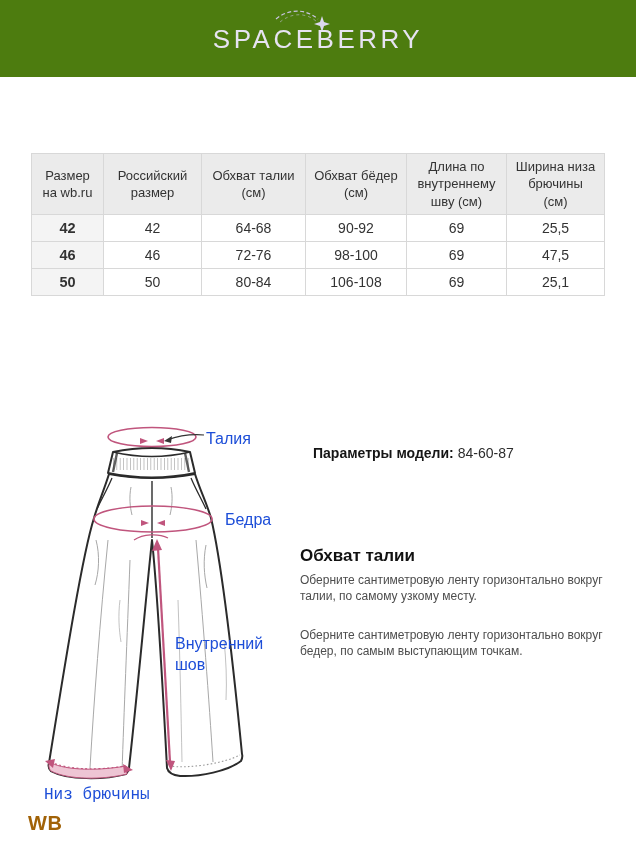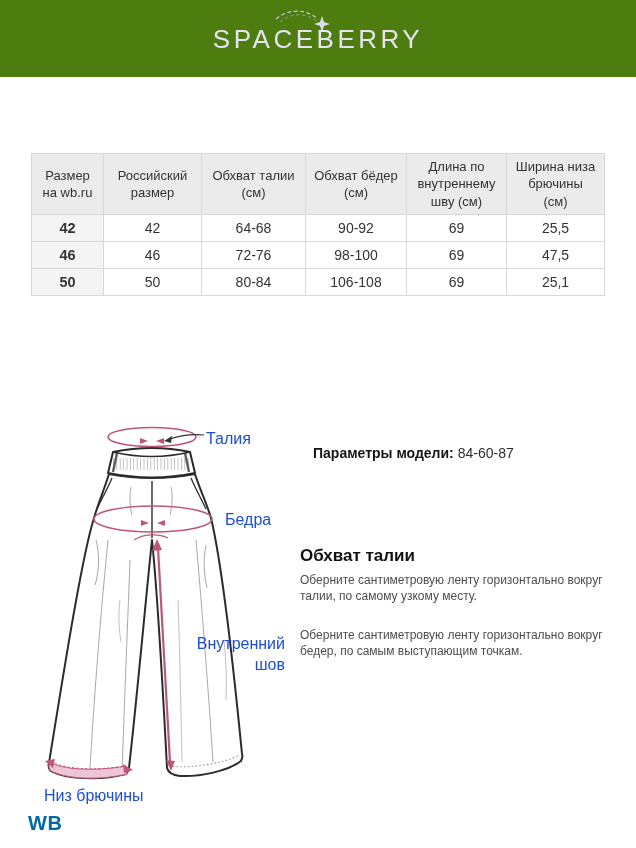--- a/index.html
+++ b/index.html
@@ -20,37 +20,37 @@
   .size-table th{height:56px;background:#ebebeb;font-weight:400;font-size:13px;line-height:1.32;
                  color:#333;white-space:pre-line;padding:2px 3px;}
   .size-table td{height:26px;font-size:14px;color:#333;padding:0 2px;}
   .size-table td.rowhead{background:#f4f4f4;font-weight:700;font-size:14.5px;}
 
   
   .diagram-svg{position:absolute;left:28px;top:416px;}
   .dlabel{position:absolute;font-size:16px;font-weight:500;color:#1d4ed8;line-height:21px;}
   .dlabel.waist{left:206px;top:428px;}
   .dlabel.hips{left:225px;top:509px;}
-  .dlabel.inseam{left:175px;top:633px;width:110px;text-align:right;}
-  .dlabel.hem{left:44px;top:785px;}
+  .dlabel.inseam{left:175px;top:633px;width:110px;}
+  .dlabel.hem{left:44px;top:785px;font-family:Liberation Mono, monospace;}
 
   
   .model-info{position:absolute;left:300px;top:446px;font-size:14px;margin-left:13px;}
   .mi-line{margin-bottom:7px;line-height:15px;}
   .mi-label{font-weight:700;color:#151515;}
   .mi-value{font-weight:400;color:#2c2c2c;}
 
   .guide-block{position:absolute;left:300px;width:322px;margin:0;}
   .guide-block h3{margin:0;font-size:17px;font-weight:700;color:#111;}
   .guide-block p{margin:7px 0 0 0;font-size:12px;line-height:15.5px;color:#4d4d4d;white-space:pre-line;}
   .g1{top:546px}.g2{top:621px}.g3{top:696px}
 
   
   .wb-mark{position:absolute;left:28px;top:812px;font-size:20px;font-weight:700;
-           color:#0369a1;letter-spacing:0.5px;}
+           color:#a16207;letter-spacing:0.5px;}
 </style>
 </head>
 <body>
 
 <div class="page">
 
   <header class="banner">
     <svg class="comet" viewBox="0 0 72 30">
       <path d="M4,13 C16,3 33,2 46,13" fill="none" stroke="#c9c4e4" stroke-width="1.2" stroke-dasharray="4,2.5"></path>
       <path d="M8,16 C19,7 33,6 44,15" fill="none" stroke="#c9c4e4" stroke-width="0.8" stroke-dasharray="3,3" opacity="0.7"></path>

